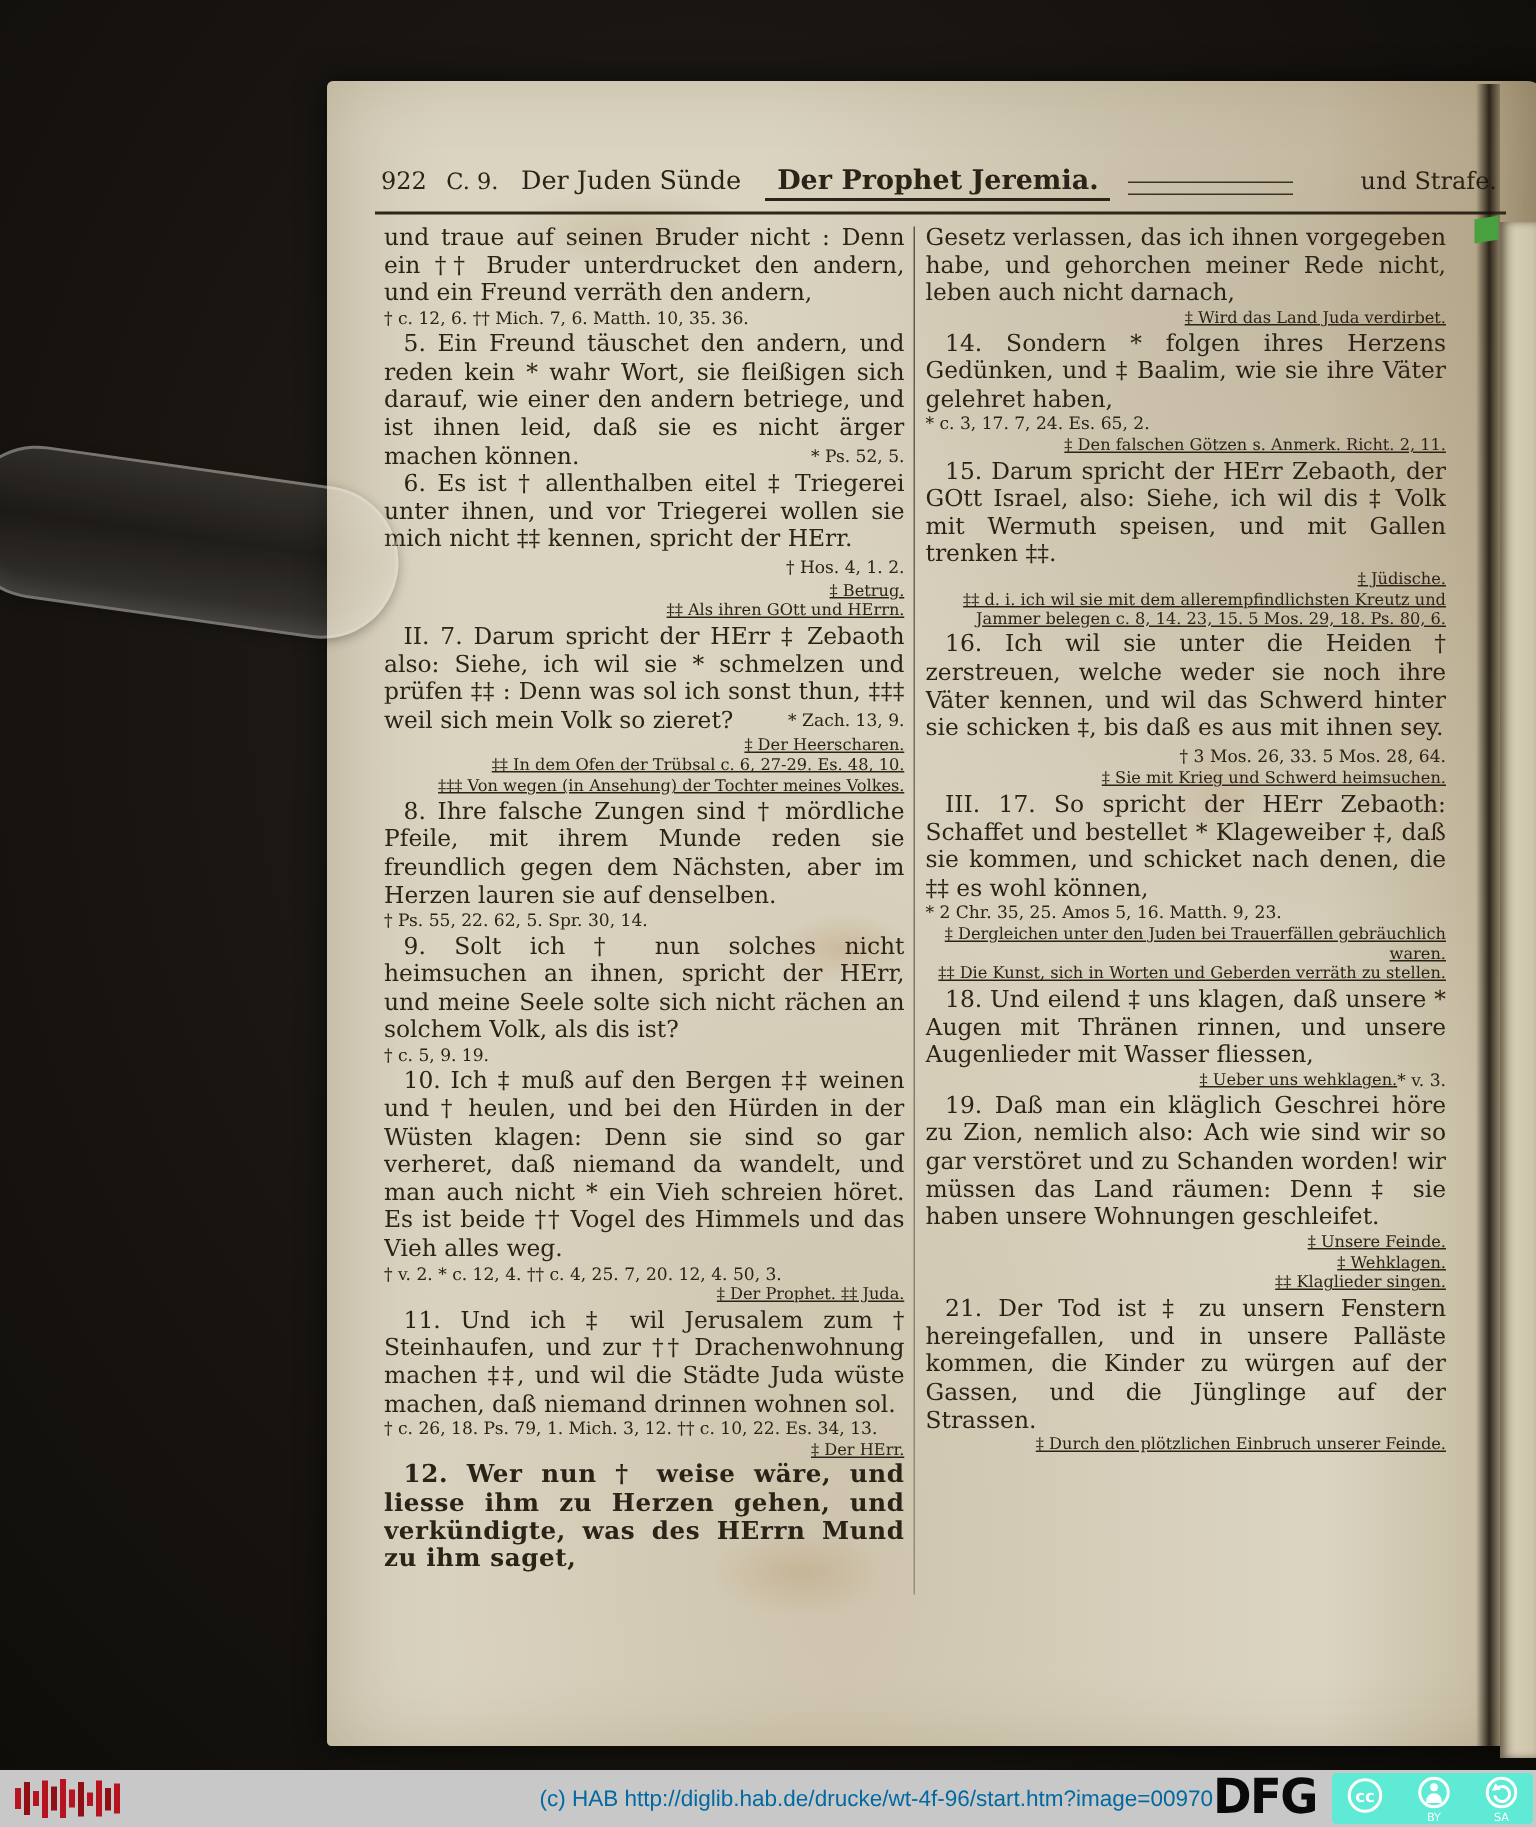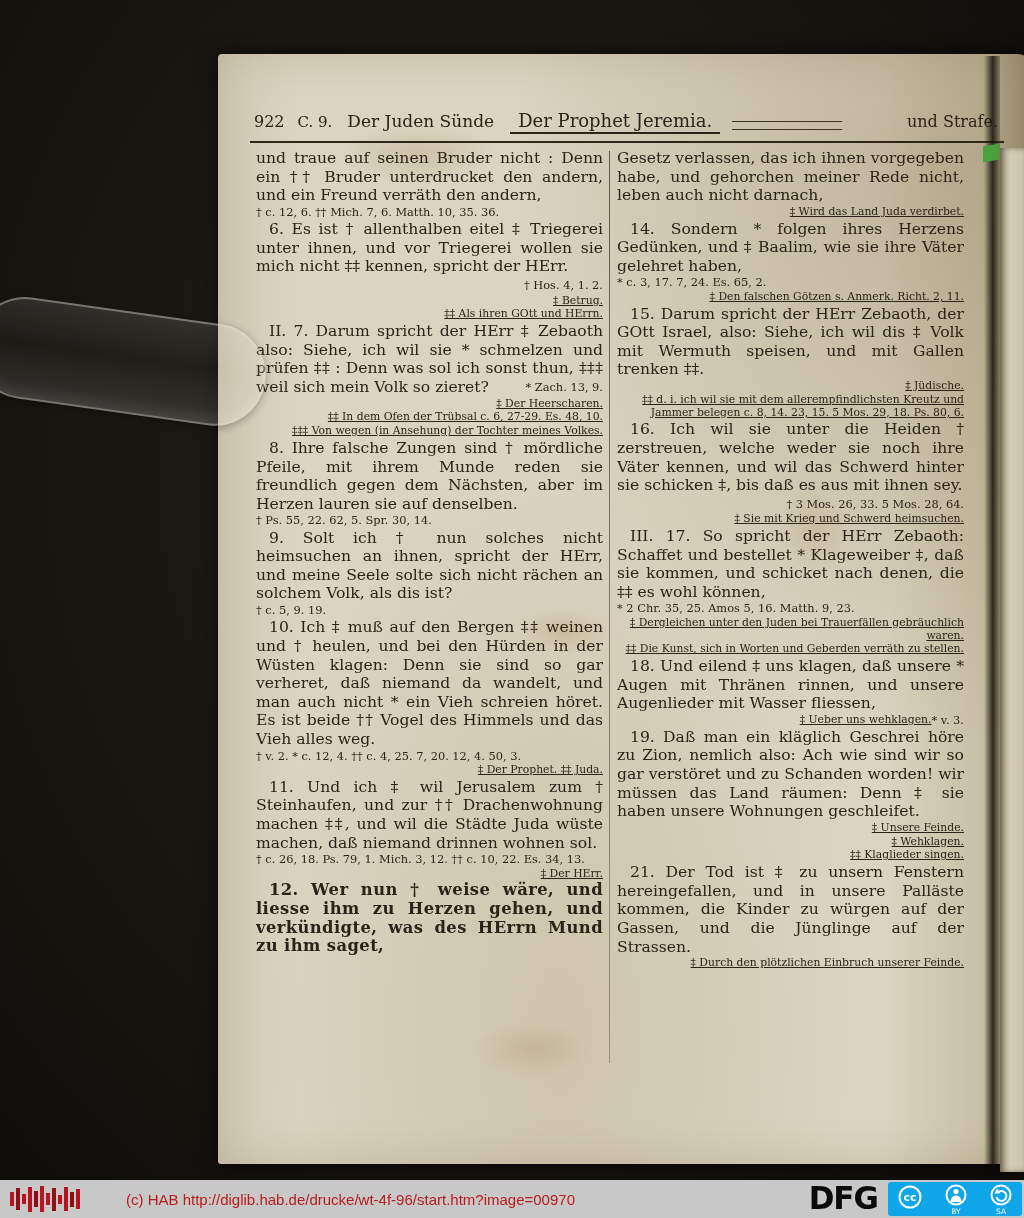--- a/index.html
+++ b/index.html
@@ -34,21 +34,21 @@
   .stain.s2{left:255px;top:965px;width:120px;height:60px;background:radial-gradient(ellipse,rgba(160,115,55,.20),transparent 70%);}
   .stain.s3{left:560px;top:430px;width:70px;height:90px;background:radial-gradient(ellipse,rgba(150,110,55,.15),transparent 70%);}
   .stain.s4{left:120px;top:70px;width:160px;height:60px;background:radial-gradient(ellipse,rgba(140,105,55,.18),transparent 70%);}
 
   
   .header{position:absolute;left:36px;right:32px;top:56px;height:26px;
     display:flex;align-items:baseline;white-space:nowrap;font-size:16px;}
   .pn{margin-right:13px;font-size:16px;}
   .ch{margin-right:15px;font-size:15px;}
   .lt{margin-right:16px;font-size:17px;}
-  .ct{font-weight:normal;font-size:18px;border-bottom:2px solid #2b2418;padding:0 8px 1px;}
+  .ct{font-weight:bold;font-size:18px;border-bottom:2px solid #2b2418;padding:0 8px 1px;}
   .filler{flex:1;max-width:110px;height:7px;border-top:1.5px solid #3a3224;border-bottom:1.5px solid #3a3224;align-self:center;margin:4px 12px 0;}
   .rt{margin-left:auto;font-size:16px;}
   .hrule{position:absolute;left:32px;right:26px;top:87px;border-top:2.2px solid #2e2719;}
 
   
   .cols{position:absolute;left:38px;top:95px;width:708px;height:914px;display:flex;}
   .col{height:100%;overflow:hidden;text-align:justify;}
   .col.left{width:347px;}
   .divider{width:1px;margin:2px 7px 0 6px;background:linear-gradient(rgba(43,36,24,.7),rgba(43,36,24,.35));}
   .col.right{flex:1;}
@@ -74,24 +74,24 @@
   .footer{position:absolute;left:0;top:1180px;width:1024px;height:38px;background:#c8c8c8;
     display:flex;align-items:center;z-index:10;font-family:"Liberation Sans",sans-serif;}
   .hab{display:flex;align-items:center;gap:2px;margin-left:10px;height:32px;}
   .hab i{display:block;width:4px;background:#b51420;}
   .hab i:nth-child(1){height:14px;}.hab i:nth-child(2){height:22px;background:#8e1016;}
   .hab i:nth-child(3){height:10px;}.hab i:nth-child(4){height:25px;}
   .hab i:nth-child(5){height:16px;background:#8e1016;}.hab i:nth-child(6){height:26px;}
   .hab i:nth-child(7){height:12px;}.hab i:nth-child(8){height:23px;background:#8e1016;}
   .hab i:nth-child(9){height:9px;}.hab i:nth-child(10){height:24px;}
   .hab i:nth-child(11){height:15px;background:#8e1016;}.hab i:nth-child(12){height:20px;}
-  .cap{flex:1;text-align:left;font-size:15px;color:#b91c1c;padding-left:46px;}
+  .cap{flex:1;text-align:right;font-size:15px;color:#0369a1;padding-left:46px;}
   .dfg{font-family:"DejaVu Sans",sans-serif;font-weight:bold;font-size:31px;letter-spacing:-1px;
     color:#0a0a0a;margin:0 10px 2px 0;transform:scaleY(1.04);}
-  .ccbox{width:134px;height:34px;background:#0ea5e9;border-radius:3px;margin-right:2px;
+  .ccbox{width:134px;height:34px;background:#5eead4;border-radius:3px;margin-right:2px;
     display:flex;align-items:center;justify-content:center;}
 </style>
 </head>
 <body>
 
 <div class="stage">
 
   <div class="rod"></div>
 
   <div class="page">
@@ -107,20 +107,21 @@
       <span class="ct">Der Prophet Jeremia.</span>
       <span class="filler"></span>
       <span class="rt">und Strafe.</span>
     </div>
     <div class="hrule"></div>
 
     <div class="cols">
       <div class="col left">
           <div class="blk verse noindent"><span>und traue auf seinen Bruder nicht : Denn ein †† Bruder unterdrucket den andern, und ein Freund verräth den andern,</span></div>
           <div class="blk ref"><span>† c. 12, 6.    †† Mich. 7, 6.  Matth. 10, 35. 36.</span></div>
+          <div class="blk verse"><span>5. Ein Freund täuschet den andern, und reden kein * wahr Wort, sie fleißigen sich darauf, wie einer den andern betriege, und ist ihnen leid, daß sie es nicht ärger machen können.</span><span class="tail">* Ps. 52, 5.</span></div>
           <div class="blk verse"><span>6. Es ist † allenthalben eitel ‡ Triegerei unter ihnen, und vor Triegerei wollen sie mich nicht ‡‡ kennen, spricht der HErr.</span><span class="tail">† Hos. 4, 1. 2.</span></div>
           <div class="blk note"><span>‡ Betrug.</span></div>
           <div class="blk note"><span>‡‡ Als ihren GOtt und HErrn.</span></div>
           <div class="blk verse"><span>II. 7. Darum spricht der HErr ‡ Zebaoth also: Siehe, ich wil sie * schmelzen und prüfen ‡‡ : Denn was sol ich sonst thun, ‡‡‡ weil sich mein Volk so zieret?</span><span class="tail">* Zach. 13, 9.</span></div>
           <div class="blk note"><span>‡ Der Heerscharen.</span></div>
           <div class="blk note"><span>‡‡ In dem Ofen der Trübsal c. 6, 27-29.  Es. 48, 10.</span></div>
           <div class="blk note"><span>‡‡‡ Von wegen (in Ansehung) der Tochter meines Volkes.</span></div>
           <div class="blk verse"><span>8. Ihre falsche Zungen sind † mördliche Pfeile, mit ihrem Munde reden sie freundlich gegen dem Nächsten, aber im Herzen lauren sie auf denselben.</span></div>
           <div class="blk ref"><span>† Ps. 55, 22.  62, 5.  Spr. 30, 14.</span></div>
           <div class="blk verse"><span>9. Solt ich † nun solches nicht heimsuchen an ihnen, spricht der HErr, und meine Seele solte sich nicht rächen an solchem Volk, als dis ist?</span></div>

